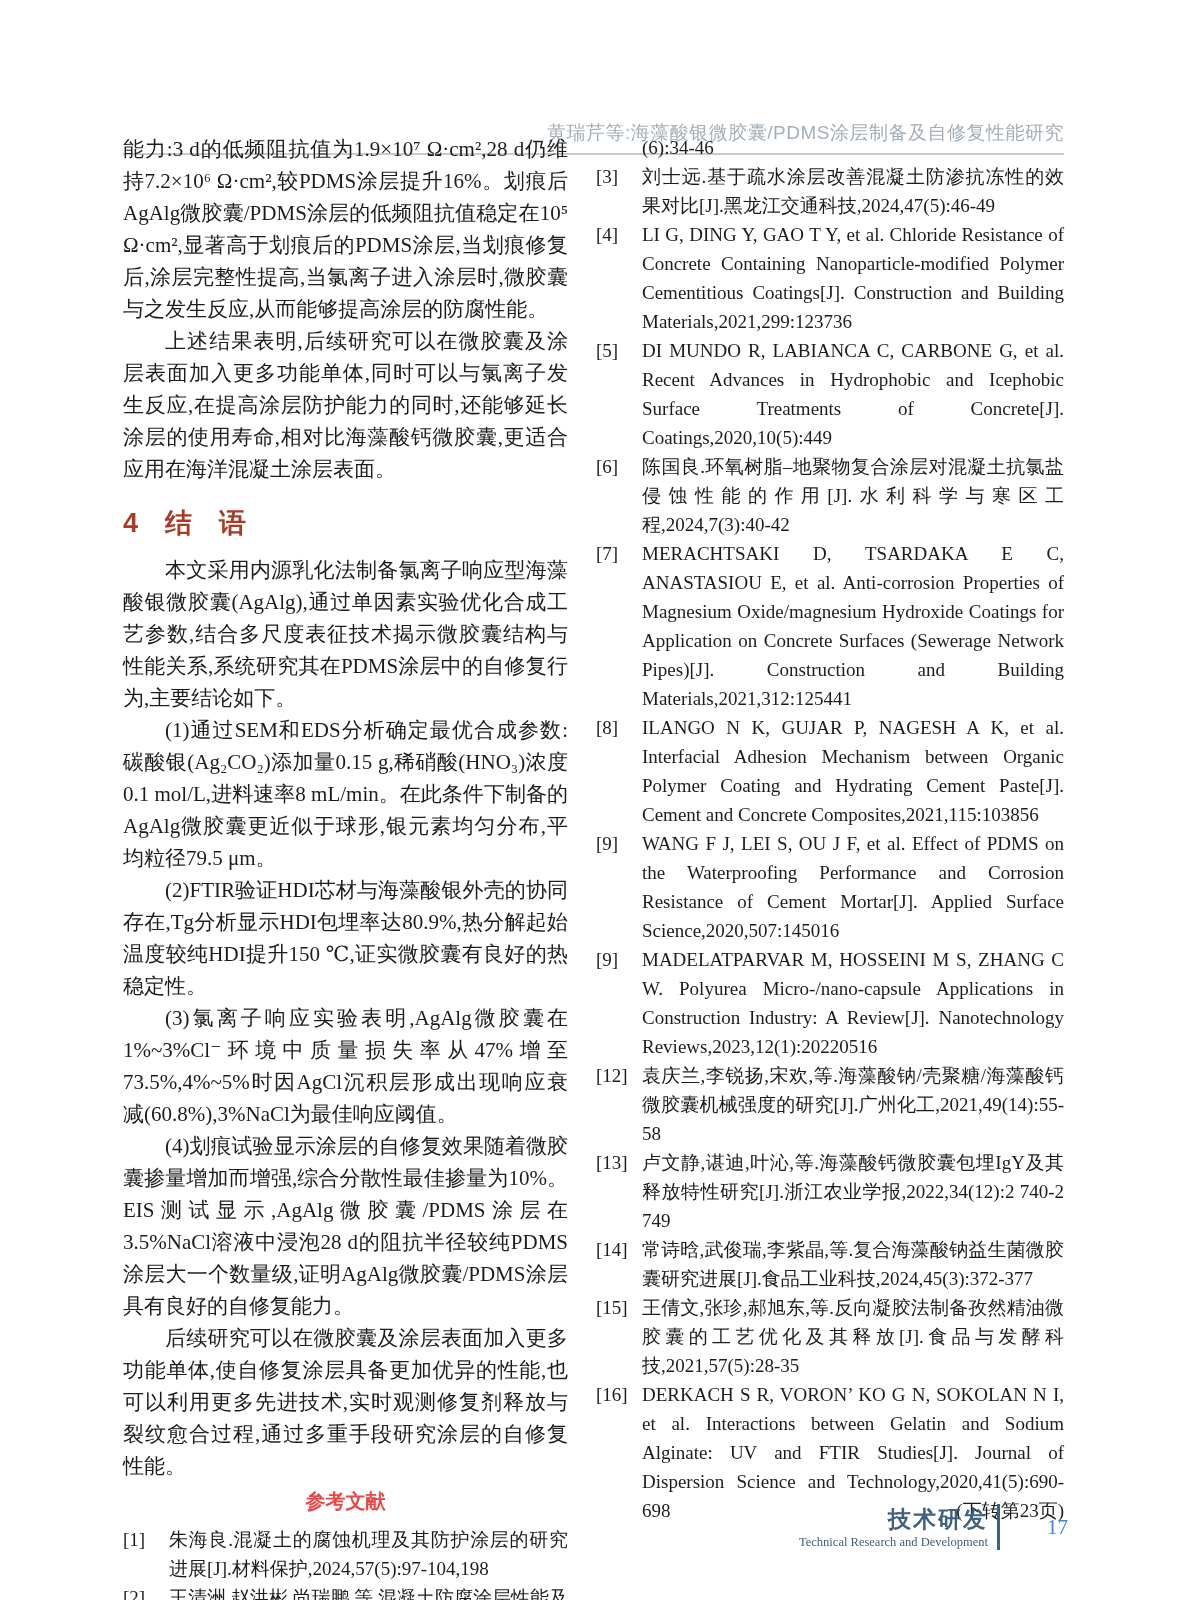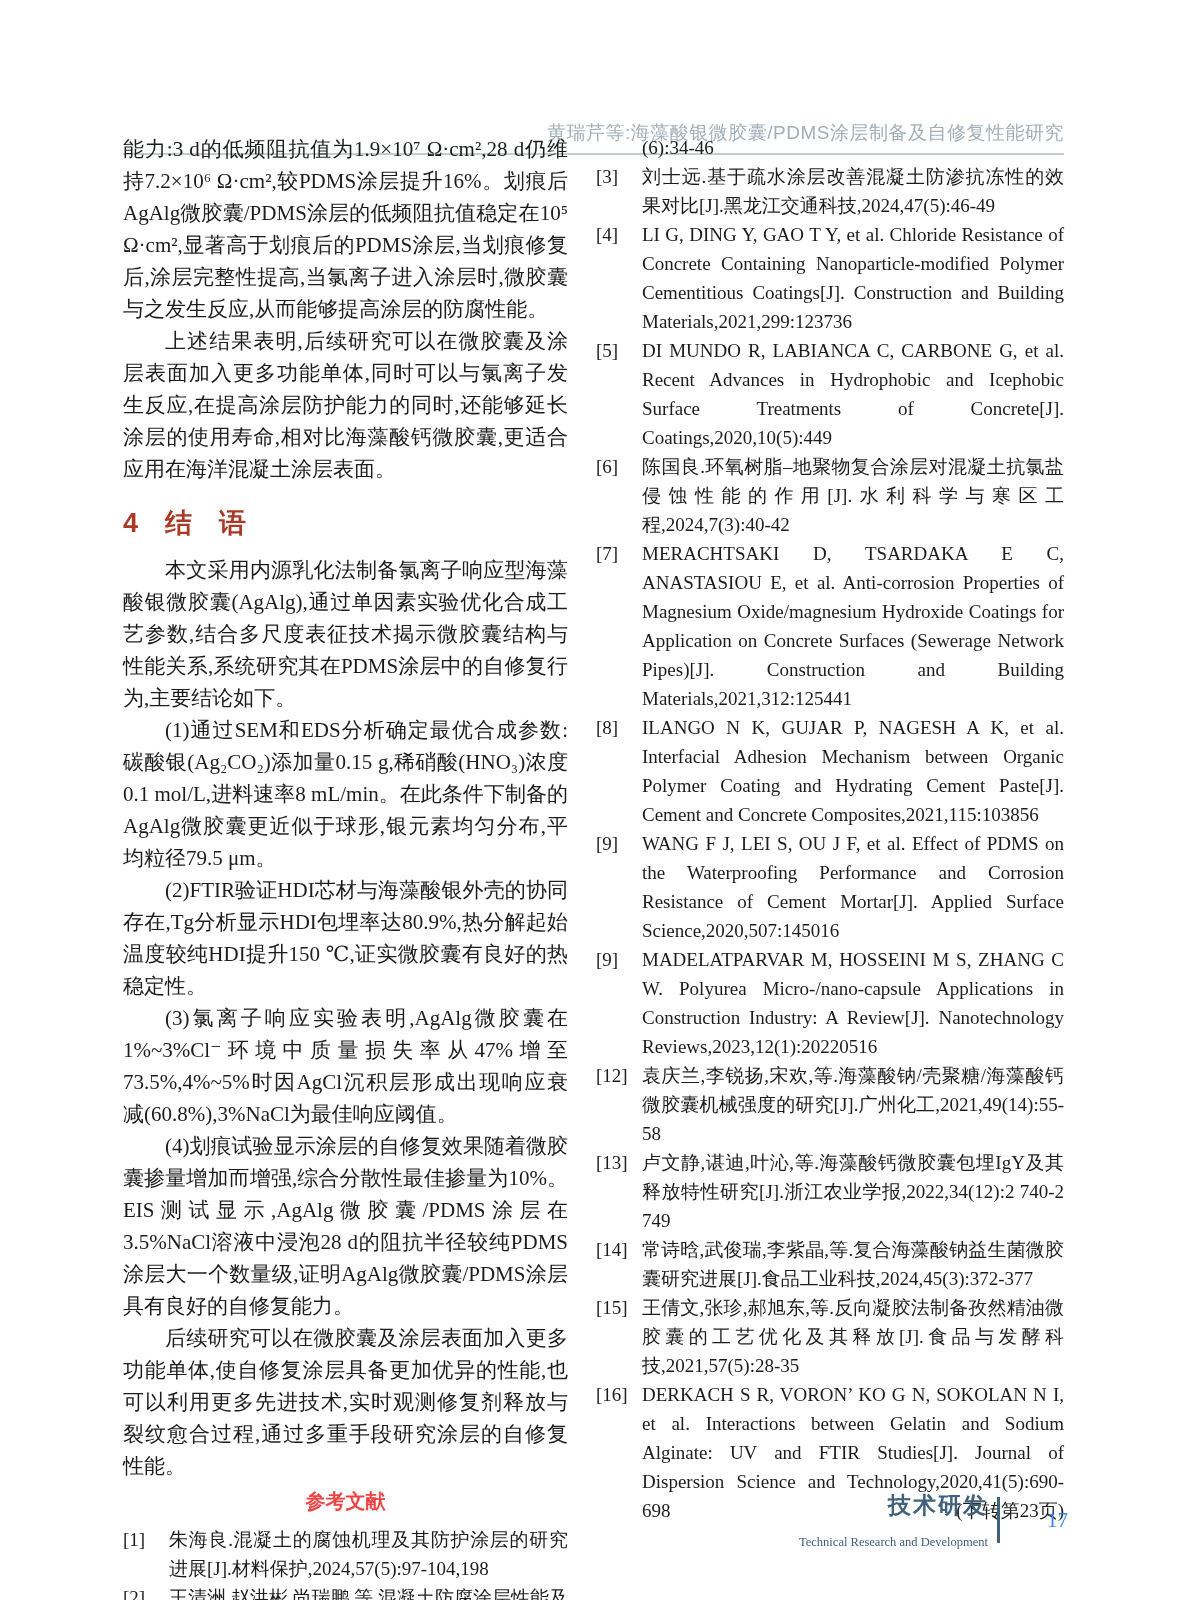--- a/index.html
+++ b/index.html
@@ -93,21 +93,21 @@
   }
   .footer-textblock { text-align: right; }
   .footer-cn {
     font-family: "Liberation Sans", "DejaVu Sans", sans-serif;
     font-weight: bold;
     font-size: 23px;
     letter-spacing: 2px;
     color: #40607b;
   }
   .footer-en {
-    margin-top: 14px;
+    margin-top: 0;
     font-size: 12.5px;
     color: #40607b;
   }
   .footer-bar {
     width: 3px;
     height: 46px;
     background: #40607b;
     margin: 0 11px 0 9px;
   }
   .footer-page {

